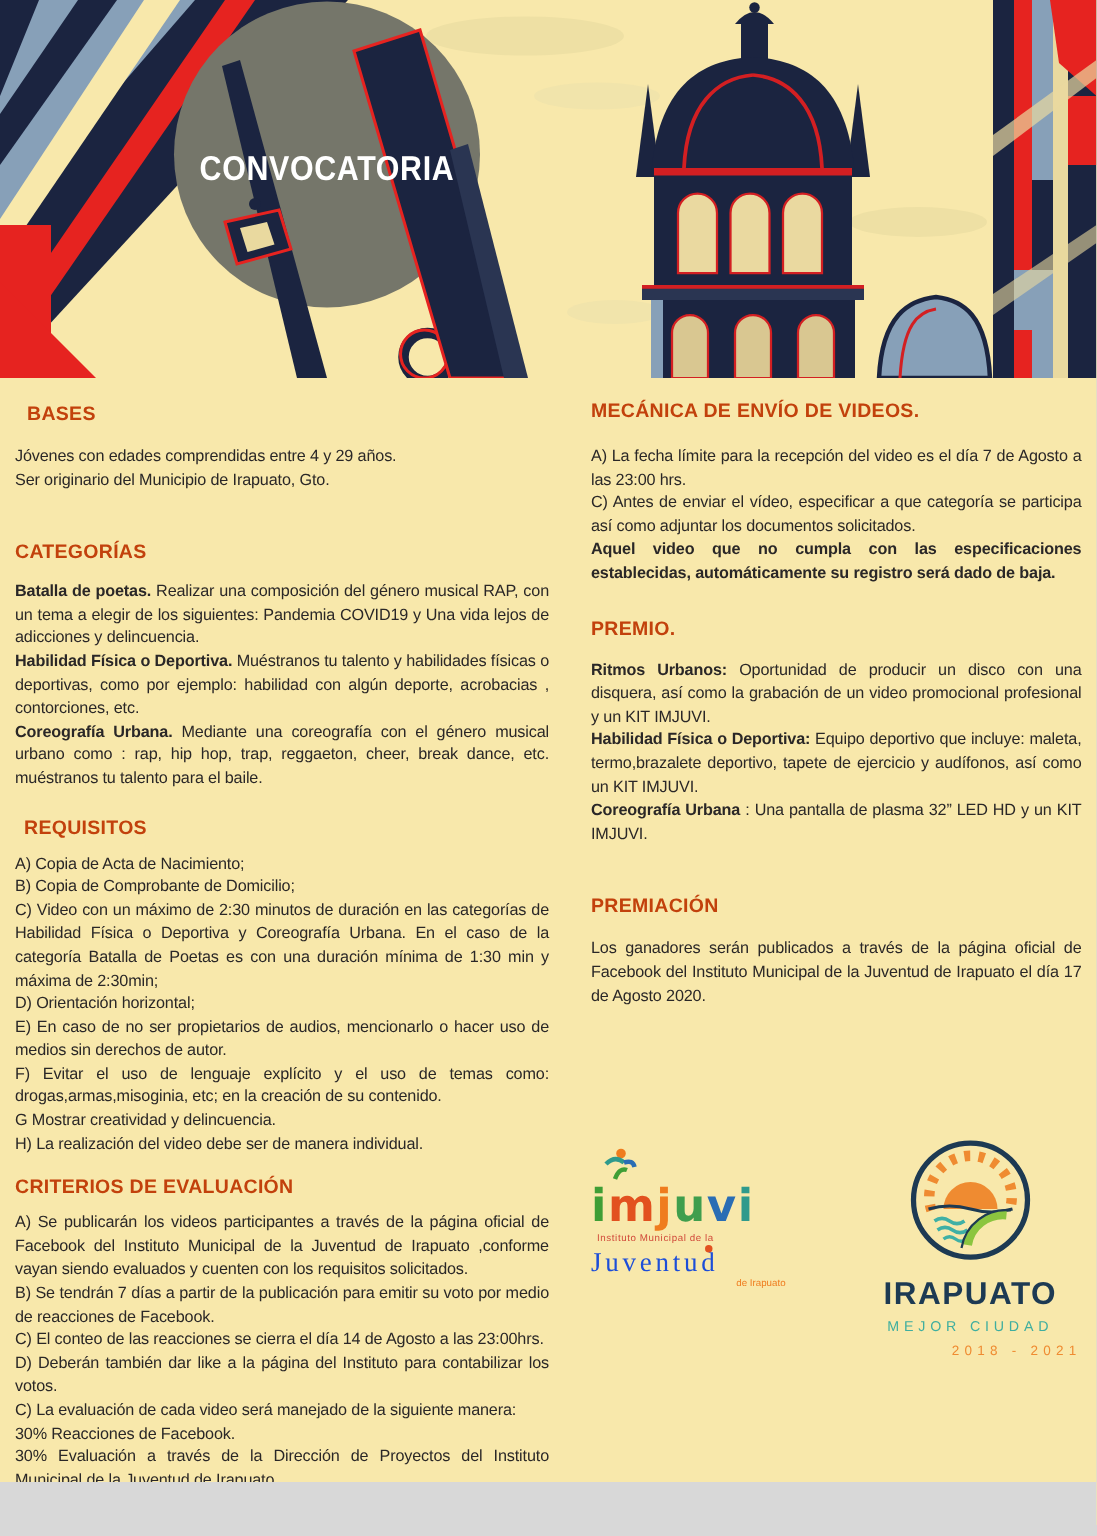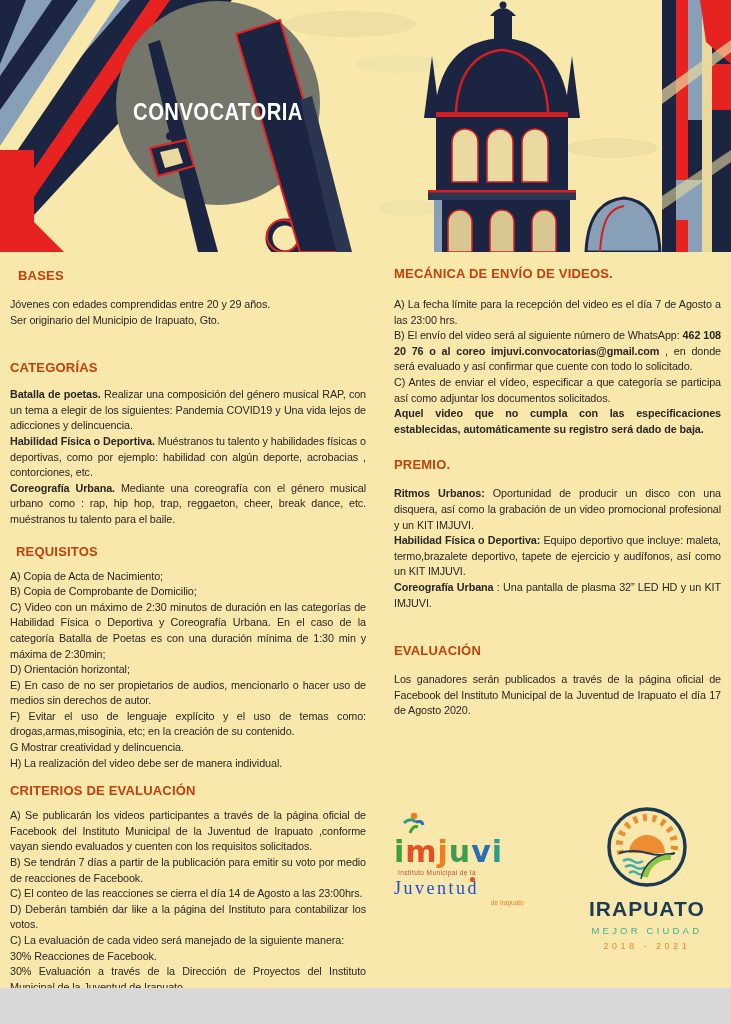--- a/index.html
+++ b/index.html
@@ -39,21 +39,21 @@
   .imjuvi-word{font-family:"DejaVu Sans",sans-serif;font-weight:700;font-size:30px;line-height:30px;letter-spacing:1px;}
   .imj-l1{color:#3f9e35}.imj-l2{color:#e2511f}.imj-l3{color:#ef7c1e}
   .imj-l4{color:#3f9e4d}.imj-l5{color:#2a6db4}.imj-l6{color:#2f9a8c}
   .imjuvi-sub1{font-size:6.5px;color:#d14a3a;letter-spacing:.4px;margin:2px 0 0 4px;}
   .imjuvi-name{font-family:Liberation Serif, serif;font-size:18px;color:#1d4ed8;letter-spacing:2.5px;margin-top:2px;}
   .jdot{display:inline-block;width:5px;height:5px;border-radius:50%;background:#e2511f;position:relative;top:-12px;left:-9px;}
   .imjuvi-sub2{font-size:6.5px;color:#ef7c1e;text-align:right;margin-top:0;}
   .irapuato-logo{width:160px;text-align:center;margin-top:-6px;}
   .irapuato-name{font-size:21px;font-weight:700;color:#1d3a53;letter-spacing:1px;margin-top:4px;}
   .irapuato-tagline{font-size:9.5px;color:#3fae9f;letter-spacing:3.2px;margin-top:4px;}
-  .irapuato-years{font-size:9px;color:#ef8b31;letter-spacing:3.5px;margin-top:5px;}
+  .irapuato-years{font-size:9px;color:#ef8b31;letter-spacing:3.5px;margin-top:5px;text-align:right;}
 </style>
 </head>
 <body>
 
 <div class="poster">
 
   <div class="artwork">
     <svg width="731" height="252" viewBox="0 0 731 252">
       <rect x="0" y="0" width="731" height="252" fill="#f8e8ab"></rect>
       <g>
@@ -127,21 +127,21 @@
         <polygon points="662,196 731,150 731,162 662,210" fill="#e9d99f" opacity="0.6"></polygon>
       </g>
     </svg>
     <div class="convocatoria">CONVOCATORIA</div>
   </div>
 
   <div class="content">
 
     <div class="col-left">
       <h3 class="sec ind8">BASES</h3>
-      <p class="body mt14">Jóvenes con edades comprendidas entre 20 y 29 años.</p>
+      <p class="body mt14">Jóvenes con edades comprendidas entre 4 y 29 años.</p>
       <p class="body">Ser originario del Municipio de Irapuato, Gto.</p>
 
       <h3 class="sec mt18">CATEGORÍAS</h3>
       <p class="body just mt12"><span class="b">Batalla de poetas.</span><span> Realizar una composición del género musical RAP, con un tema a elegir de los siguientes: Pandemia COVID19 y Una vida lejos de adicciones y delincuencia.</span></p>
       <p class="body just"><span class="b">Habilidad Física o Deportiva.</span><span> Muéstranos tu talento y habilidades físicas o deportivas, como por ejemplo: habilidad con algún deporte, acrobacias , contorciones, etc.</span></p>
       <p class="body just"><span class="b">Coreografía Urbana.</span><span> Mediante una coreografía con el género musical urbano como : rap, hip hop, trap, reggaeton, cheer, break dance, etc. muéstranos tu talento para el baile.</span></p>
 
       <h3 class="sec mt16 ind6">REQUISITOS</h3>
       <p class="body just mt10">A) Copia de Acta de Nacimiento;</p>
       <p class="body just">B) Copia de Comprobante de Domicilio;</p>
@@ -159,30 +159,29 @@
       <p class="body just">D) Deberán también dar like a la página del Instituto para contabilizar los votos.</p>
       <p class="body just">C) La evaluación de cada video será manejado de la siguiente manera:</p>
       <p class="body just">30%  Reacciones de Facebook.</p>
       <p class="body just">30% Evaluación a través de la Dirección de Proyectos del Instituto Municipal de la Juventud de Irapuato.</p>
       <p class="body just">40% Juez experto correspondiente a cada categoría.</p>
     </div>
 
     <div class="col-right">
       <h3 class="sec">MECÁNICA DE ENVÍO DE VIDEOS.</h3>
       <p class="body just mt16">A) La fecha límite para la recepción del video es  el día  7 de Agosto a las 23:00 hrs.</p>
-      <p class="body just"><span>B) El envío del video será al siguiente número de WhatsApp: </span><span class="b">462 108 20 76  o al coreo imjuvi.convocatorias@gmail.com</span><span> , en donde será evaluado y así confirmar que cuente con todo lo solicitado.</span></p>
       <p class="body just">C) Antes de enviar el vídeo, especificar a que categoría se participa así como adjuntar  los documentos solicitados.</p>
       <p class="body just b">Aquel video que no cumpla con las especificaciones establecidas, automáticamente su registro será dado de baja.</p>
 
       <h3 class="sec mt20">PREMIO.</h3>
       <p class="body just mt14"><span class="b">Ritmos Urbanos:</span><span> Oportunidad de producir un disco con una disquera, así como la grabación de un video promocional profesional y un KIT IMJUVI.</span></p>
       <p class="body just"><span class="b">Habilidad Física o Deportiva:</span><span> Equipo deportivo que incluye: maleta, termo,brazalete deportivo, tapete de ejercicio y audífonos, así como un KIT IMJUVI.</span></p>
       <p class="body just"><span class="b">Coreografía Urbana</span><span> : Una pantalla de plasma 32” LED HD y un KIT IMJUVI.</span></p>
 
-      <h3 class="sec mt18">EVALUACIÓN</h3>
+      <h3 class="sec mt18">PREMIACIÓN</h3>
       <p class="body just mt14">Los ganadores serán publicados  a través de la página oficial de Facebook del Instituto Municipal de la Juventud de Irapuato el día 17 de Agosto 2020.</p>
 
       <div class="logos">
         <div class="imjuvi-logo">
           <svg class="imjuvi-figure" width="26" height="26" viewBox="0 0 26 26">
             <circle cx="14" cy="5" r="3.2" fill="#ef7c1e"></circle>
             <path d="M4 12 Q10 6 16 11" stroke="#2f9a8c" stroke-width="3" fill="none"></path>
             <path d="M16 11 Q22 9 23 14" stroke="#2a6db4" stroke-width="3" fill="none"></path>
             <path d="M10 22 Q13 14 18 16" stroke="#3f9e35" stroke-width="3" fill="none"></path>
           </svg>

